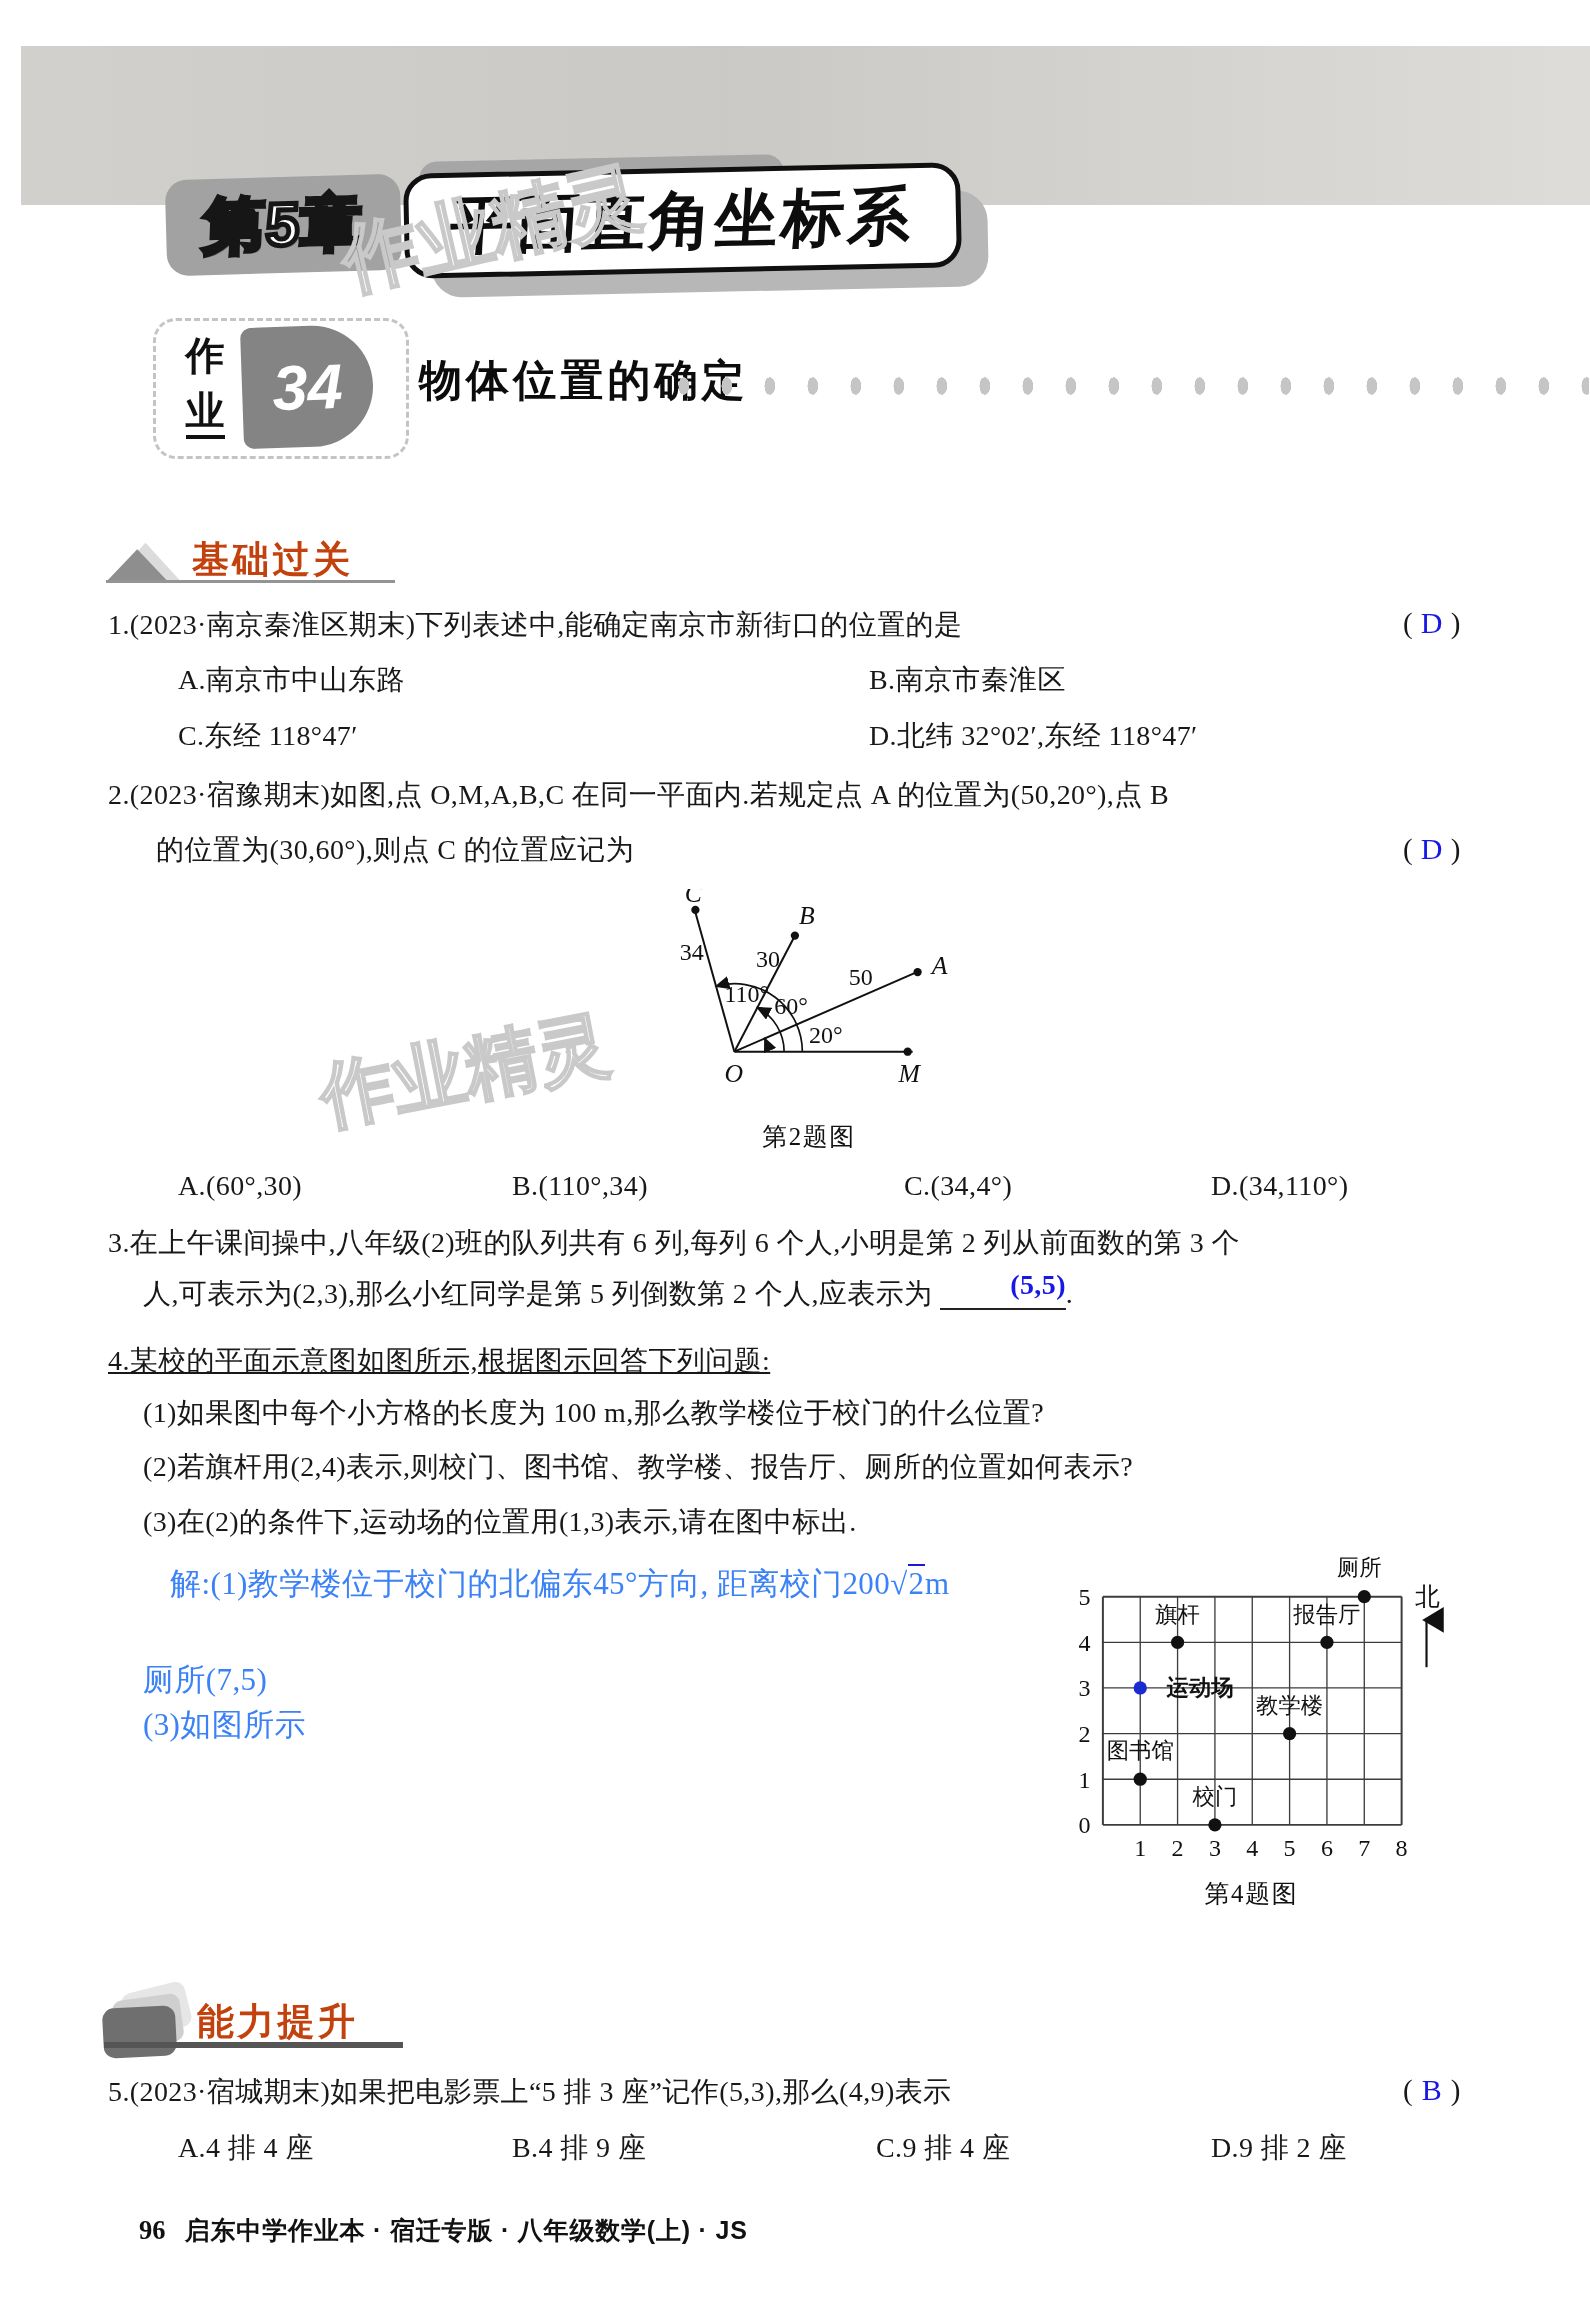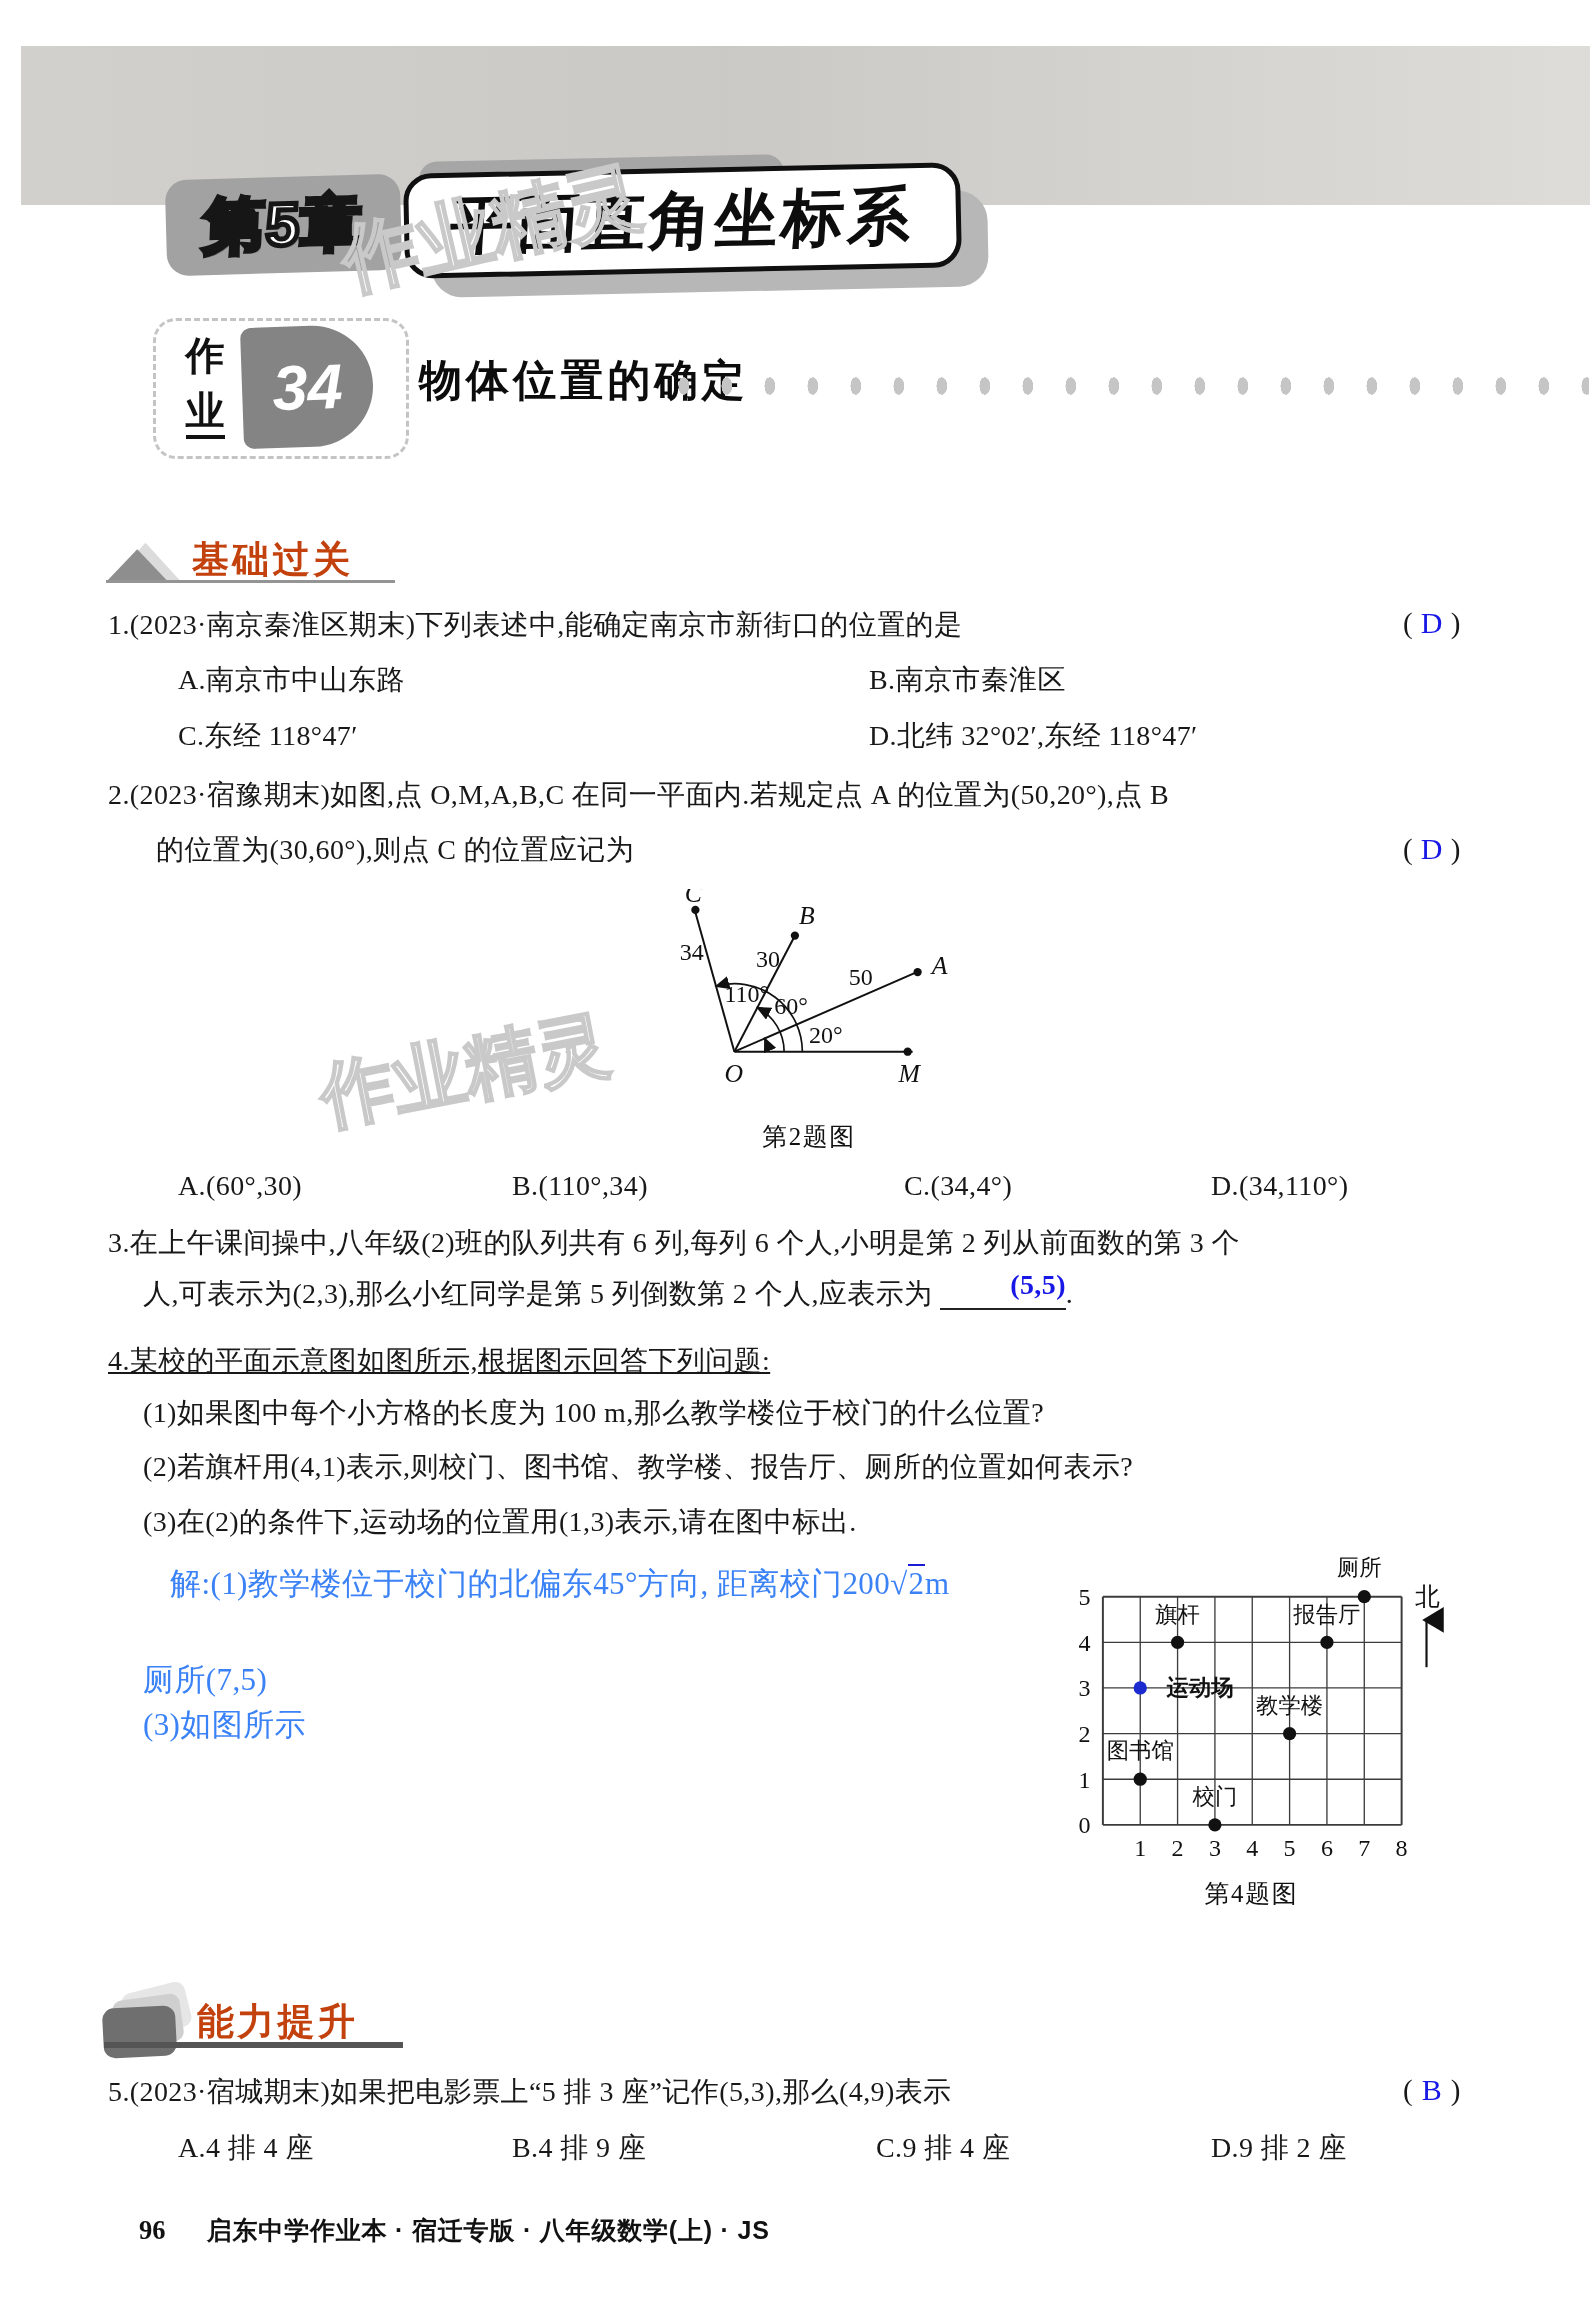--- a/index.html
+++ b/index.html
@@ -150,21 +150,21 @@
   <div class="abs t" style="left:1211px;top:1169px;">D.(34,110°)</div>
 
   <div class="abs t" style="left:108px;top:1226px;">3.在上午课间操中,八年级(2)班的队列共有 6 列,每列 6 个人,小明是第 2 列从前面数的第 3 个</div>
   <div class="abs t" style="left:143px;top:1275px;">
     <span>人,可表示为(2,3),那么小红同学是第 5 列倒数第 2 个人,应表示为</span>
     <span class="blank"><span class="blue">(5,5)</span></span><span>.</span>
   </div>
 
   <div class="abs t" style="left:108px;top:1344px;text-decoration:underline;">4.某校的平面示意图如图所示,根据图示回答下列问题:</div>
   <div class="abs t" style="left:143px;top:1396px;">(1)如果图中每个小方格的长度为 100 m,那么教学楼位于校门的什么位置?</div>
-  <div class="abs t" style="left:143px;top:1450px;">(2)若旗杆用(4,1)表示,则校门、图书馆、教学楼、报告厅、厕所的位置如何表示?</div>
+  <div class="abs t" style="left:143px;top:1450px;">(2)若旗杆用(2,4)表示,则校门、图书馆、教学楼、报告厅、厕所的位置如何表示?</div>
   <div class="abs t" style="left:143px;top:1505px;">(3)在(2)的条件下,运动场的位置用(1,3)表示,请在图中标出.</div>
 
   <div class="abs sol" style="left:170px;top:1563px;">
     <span>解:(1)教学楼位于校门的北偏东45°方向, 距离校门200</span><span>√</span><span class="radical">2</span><span>m</span>
   </div>
   <div class="abs sol" style="left:143px;top:1659px;">厕所(7,5)</div>
   <div class="abs sol" style="left:143px;top:1704px;">(3)如图所示</div>
 
   <svg id="svg4" class="abs" style="left:1053px;top:1522px;" width="440" height="390" viewBox="0 0 530 470">
     <defs>
@@ -236,17 +236,17 @@
 
   <div class="abs t" style="left:108px;top:2075px;">5.(2023·宿城期末)如果把电影票上“5 排 3 座”记作(5,3),那么(4,9)表示</div>
   <div class="abs ansbox" style="left:1403px;top:2073px;"><span>(</span><span class="blue">B</span><span>)</span></div>
   <div class="abs t" style="left:178px;top:2131px;">A.4 排 4 座</div>
   <div class="abs t" style="left:512px;top:2131px;">B.4 排 9 座</div>
   <div class="abs t" style="left:876px;top:2131px;">C.9 排 4 座</div>
   <div class="abs t" style="left:1211px;top:2131px;">D.9 排 2 座</div>
 
   <div class="abs footer" style="left:139px;top:2214px;">
     <span class="fpage">96</span>
-    <span class="ftext" style="margin-left:35px;text-align:right;">启东中学作业本 · 宿迁专版 · 八年级数学(上) · JS</span>
+    <span class="ftext" style="margin-left:13px;text-align:right;">启东中学作业本 · 宿迁专版 · 八年级数学(上) · JS</span>
   </div>
 
 </div>
 
 
 </body></html>

